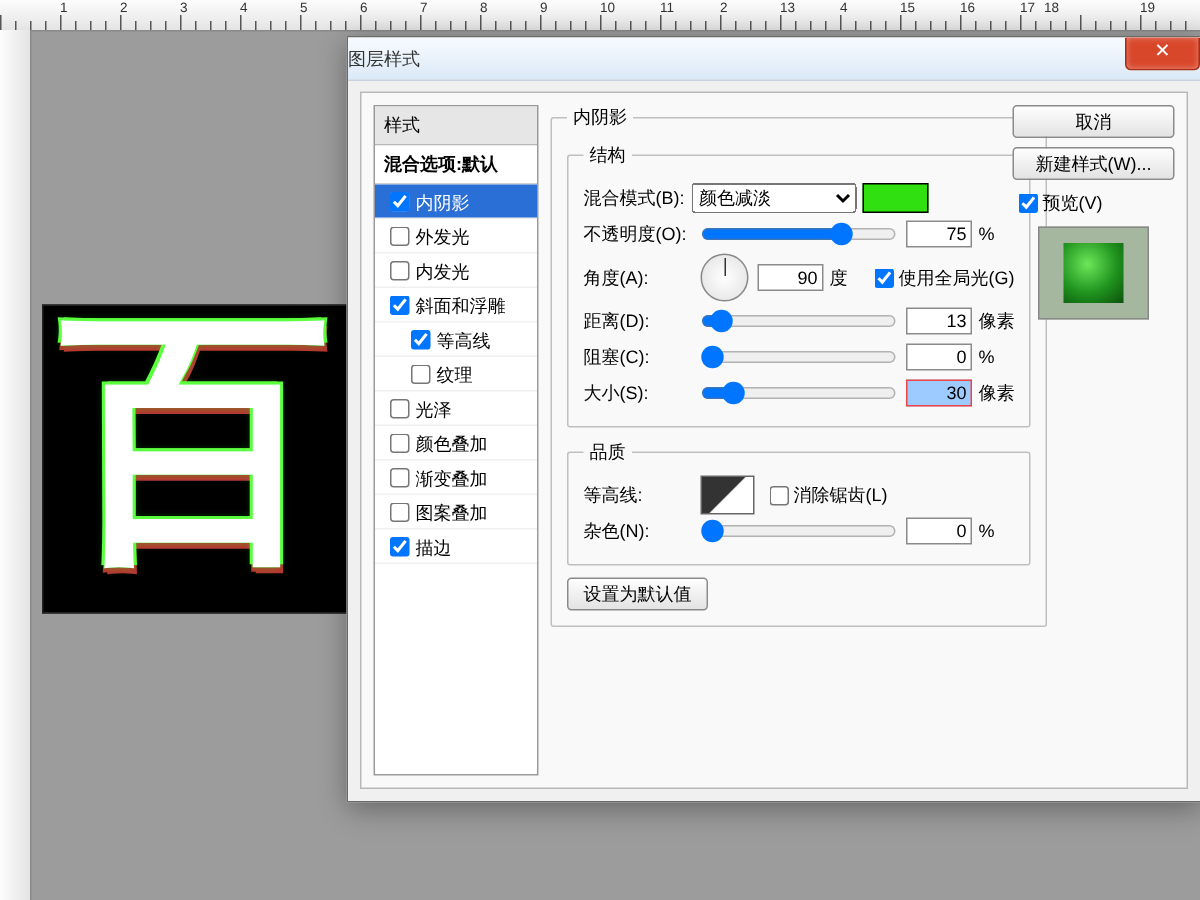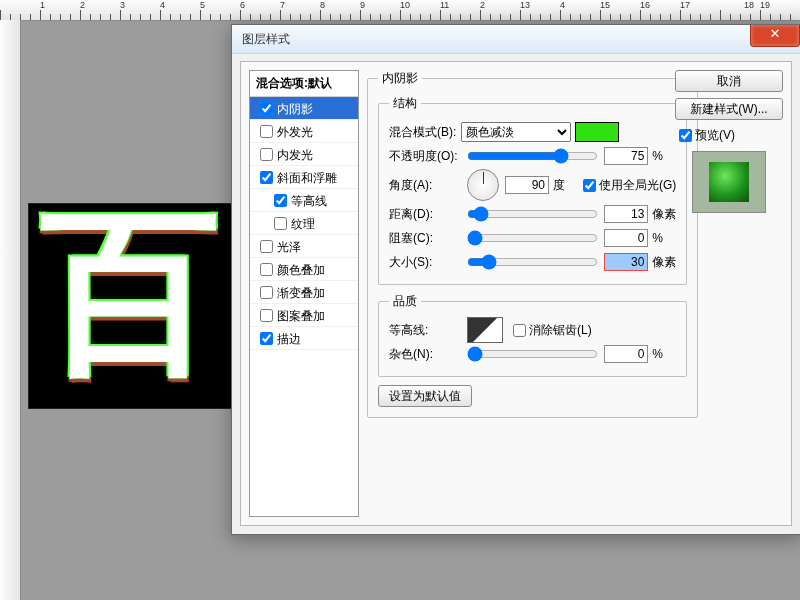--- a/index.html
+++ b/index.html
@@ -8,21 +8,21 @@
 .ruler-h .tick{position:absolute;top:10px;width:1px;height:10px;background:#555}
 .ruler-h .tick.small{top:14px;height:6px}
 .ruler-h .num{position:absolute;top:0;font-size:9px;color:#333}
 .ruler-v{position:absolute;left:0;top:20px;width:20px;height:580px;background:linear-gradient(90deg,#fdfdfd,#e4e4e4);border-right:1px solid #8a8a8a}
 .canvas{position:absolute;left:28px;top:203px;width:203px;height:204px;background:#000;border:1px solid #222}
 .baizi{font-family:"STKaiti","KaiTi",serif;font-size:180px;font-weight:700;position:absolute;left:50%;top:50%;transform:translate(-50%,-55%);color:#fff;text-shadow:
  0 0 0 #0f0, -2px -2px 0 #5bff3e, 2px -2px 0 #5bff3e,
  0 0 6px rgba(0,255,0,.4),
  -1px 3px 0 #b33, 2px 4px 0 #b33}
 .dialog{position:absolute;left:231px;top:24px;width:568px;height:509px;background:#f0f0f0;border:1px solid #6b6b6b;box-shadow:0 4px 18px rgba(0,0,0,.35)}
-.titlebar{position:relative;height:28px;background:linear-gradient(#f7fbff,#dbe9f7);border-bottom:1px solid #c7d3df;padding-left:10px;line-height:28px;color:#333;font-size:12px}
+.titlebar{position:relative;height:28px;background:linear-gradient(#f7fbff,#dbe9f7);border-bottom:1px solid #c7d3df;line-height:28px;color:#333;font-size:12px}
 .closebtn{position:absolute;right:0;top:0;width:48px;height:21px;background:#d9472b;border:1px solid #a62f18;border-top:none;border-radius:0 0 4px 4px;color:#fff;text-align:center;line-height:18px;font-size:13px;box-shadow:inset 0 0 4px rgba(255,255,255,.4)}
 .dlgbody{position:absolute;left:8px;top:36px;right:8px;bottom:8px;background:#f9f9f9;border:1px solid #b8b8b8}
 .styles-col{position:absolute;left:8px;top:8px;width:108px;bottom:8px;background:#fff;border:1px solid #9a9a9a}
 .styles-head{background:#e6e6e6;border-bottom:1px solid #b8b8b8;padding:4px 6px;font-size:12px}
 .styles-sub{background:#fff;border-bottom:1px solid #d0d0d0;padding:4px 6px;font-weight:700}
 .styles-list{}
 .style-item{height:22px;line-height:22px;padding-left:6px;border-bottom:1px solid #f0f0f0;white-space:nowrap}
 .style-item.indent{padding-left:20px}
 .style-item.selected{background:#2a6fd6;color:#fff}
 .style-item input[type=checkbox]{transform:translateY(2px);margin-right:4px}
@@ -145,36 +145,37 @@
       <div class="num" style="left: 320px;">8</div>
       <div class="num" style="left: 360px;">9</div>
       <div class="num" style="left: 400px;">10</div>
       <div class="num" style="left: 440px;">11</div>
       <div class="num" style="left: 480px;">2</div>
       <div class="num" style="left: 520px;">13</div>
       <div class="num" style="left: 560px;">4</div>
       <div class="num" style="left: 600px;">15</div>
       <div class="num" style="left: 640px;">16</div>
       <div class="num" style="left: 680px;">17</div>
-      <div class="num" style="left: 744px;">18</div>
+      <div class="num" style="left: 696px;">18</div>
       <div class="num" style="left: 760px;">19</div>
     </div>
   <div class="ruler-v"></div>
   <div class="canvas">
     <div class="baizi">百</div>
   </div>
 
   <div class="dialog">
     <div class="titlebar">
       <span>图层样式</span>
       <div class="closebtn">✕</div>
     </div>
     <div class="dlgbody">
 
       <div class="styles-col">
+        <div class="styles-head">样式</div>
         <div class="styles-sub">混合选项:默认</div>
         <div class="styles-list" id="stylesList">
             <div class="style-item selected"><input type="checkbox" checked="" style=""><span>内阴影</span></div>
             <div class="style-item"><input type="checkbox" style=""><span>外发光</span></div>
             <div class="style-item"><input type="checkbox" style=""><span>内发光</span></div>
             <div class="style-item"><input type="checkbox" checked="" style=""><span>斜面和浮雕</span></div>
             <div class="style-item indent"><input type="checkbox" checked="" style=""><span>等高线</span></div>
             <div class="style-item indent"><input type="checkbox" style=""><span>纹理</span></div>
             <div class="style-item"><input type="checkbox" style=""><span>光泽</span></div>
             <div class="style-item"><input type="checkbox" style=""><span>颜色叠加</span></div>

